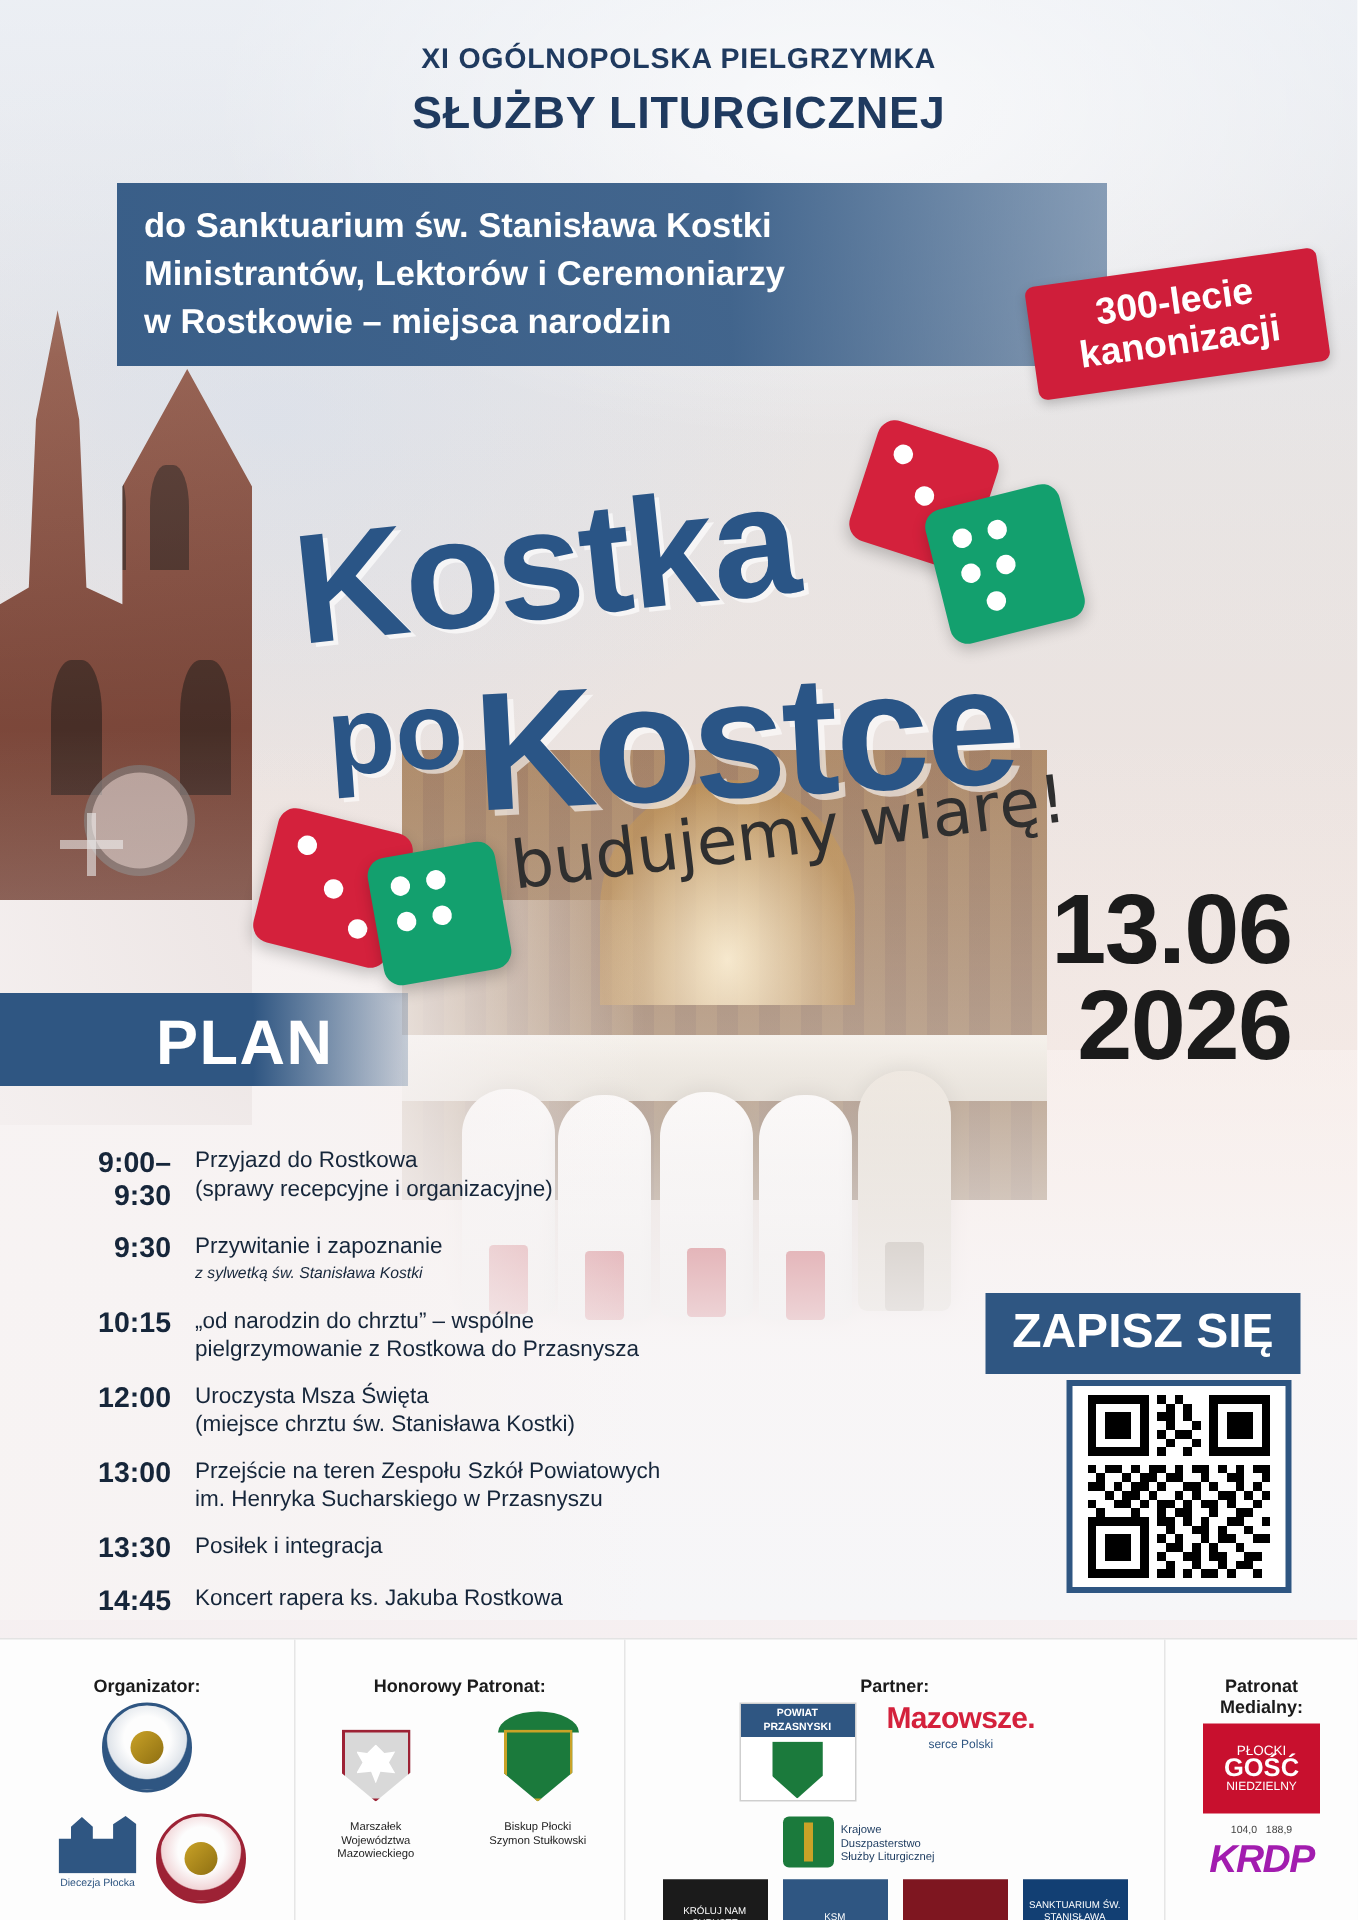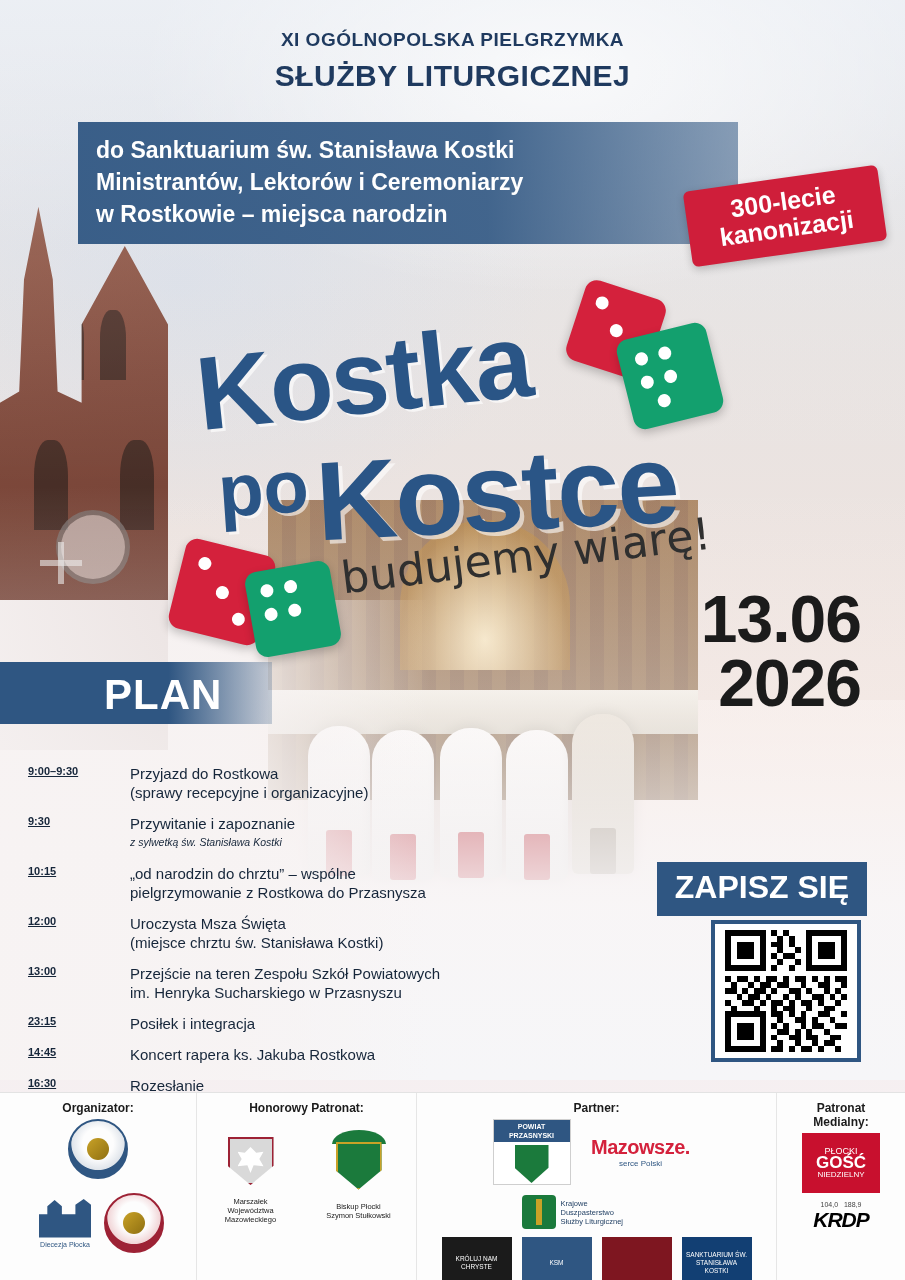--- a/index.html
+++ b/index.html
@@ -167,54 +167,54 @@
     position: absolute; left: 0; top: 662px; width: 272px; height: 62px;
     background: linear-gradient(90deg, #2f5682 0%, #2f5682 62%, rgba(47,86,130,.25) 100%);
   }
   .plan-band span {
     color: #fff; font-size: 42px; font-weight: bold; letter-spacing: 1px;
     position: absolute; left: 104px; top: 9px;
   }
   .schedule { position: absolute; left: 28px; top: 764px; width: 460px; }
   .row { display: flex; margin-bottom: 12px; }
   .row .time {
-    width: 102px; text-align: left; padding-right: 16px; font-size: 11px;
-    font-weight: bold; color: #16263a; padding-top: 1px; flex: none; text-decoration: underline;
+    width: 102px; text-align: right; padding-right: 16px; font-size: 19px;
+    font-weight: bold; color: #16263a; padding-top: 1px; flex: none;
   }
   .row .desc { font-size: 15px; line-height: 19px; color: #16263a; }
   .row .desc .small { font-size: 10.5px; font-style: italic; display: block; }
 
   
   .zapisz {
     position: absolute; right: 38px; top: 862px; background: #2f5682; color: #fff;
     font-size: 32px; font-weight: bold; padding: 7px 18px 10px;
   }
   .qr {
     position: absolute; right: 44px; top: 920px; width: 150px; height: 142px;
     background: #fff; border: 4px solid #2f5682; padding: 6px;
   }
   .qr svg { display: block; width: 100%; height: 100%; }
 
   
   .footer {
     position: absolute; left: 0; bottom: 0; width: 905px; height: 188px;
     background: #fdfdfd; border-top: 1px solid #e3e3e3; display: flex;
   }
-  .fcol { position: relative; height: 100%; padding-top: 8px; }
+  .fcol { position: relative; height: 100%; padding-top: 24px; }
   .fcol + .fcol { border-left: 1px solid #e6e6e6; }
   .fcol h4 {
     text-align: center; font-size: 12px; font-weight: bold; color: #1b1b1b;
     margin-bottom: 4px; line-height: 14px;
   }
   .c-org { width: 196px; }
   .c-hon { width: 220px; }
   .c-part { width: 360px; }
   .c-med { width: 129px; }
 
-  .logos { display: flex; flex-wrap: wrap; justify-content: center; align-items: center; gap: 6px; padding: 0 6px; }
+  .logos { display: flex; flex-wrap: wrap; justify-content: center; gap: 6px; padding: 0 6px; }
   .seal {
     width: 60px; height: 60px; border-radius: 50%;
     background: radial-gradient(circle at 50% 40%, #fdfdfd 35%, #dfe4ea 60%, #2f5682 62%, #2f5682 100%);
     border: 2px solid #2f5682; position: relative;
   }
   .seal.red { background: radial-gradient(circle at 50% 40%, #fdfdfd 35%, #f1d5d7 60%, #9d2235 62%, #9d2235 100%); border-color: #9d2235; }
   .seal::after {
     content: ""; position: absolute; left: 50%; top: 50%; width: 22px; height: 22px;
     transform: translate(-50%,-50%); border-radius: 50%;
     background: linear-gradient(135deg, #c9a227, #8e6f12);
@@ -276,21 +276,21 @@
 
   .gosc {
     width: 78px; height: 60px; background: #c8102e; color: #fff; text-align: center;
     display: flex; flex-direction: column; justify-content: center; line-height: 12px;
   }
   .gosc .a { font-size: 9px; }
   .gosc .b { font-size: 17px; font-weight: bold; }
   .gosc .c { font-size: 8px; }
   .krdp { width: 96px; text-align: center; }
   .krdp .band { font-size: 7px; color: #444; }
-  .krdp .word { color: #000000; font-size: 21px; font-weight: bold; font-style: italic; letter-spacing: -1px; }
+  .krdp .word { color: #a21caf; font-size: 26px; font-weight: bold; font-style: italic; letter-spacing: -1px; }
 </style>
 </head>
 <body>
 
 <div class="poster">
 
   <div class="bg-sky"></div>
   <div class="bg-church">
     <span class="win w1"></span>
       <span class="win w2"></span>
@@ -384,21 +384,21 @@
     </div>
     <div class="row">
       <div class="time">12:00</div>
       <div class="desc">Uroczysta Msza Święta<br>(miejsce chrztu św. Stanisława Kostki)</div>
     </div>
     <div class="row">
       <div class="time">13:00</div>
       <div class="desc">Przejście na teren Zespołu Szkół Powiatowych<br>im. Henryka Sucharskiego w Przasnyszu</div>
     </div>
     <div class="row">
-      <div class="time">23:15</div>
+      <div class="time">13:30</div>
       <div class="desc">Posiłek i integracja</div>
     </div>
     <div class="row">
       <div class="time">14:45</div>
       <div class="desc">Koncert rapera ks. Jakuba Rostkowa</div>
     </div>
     <div class="row">
       <div class="time">16:30</div>
       <div class="desc">Rozesłanie</div>
     </div>

